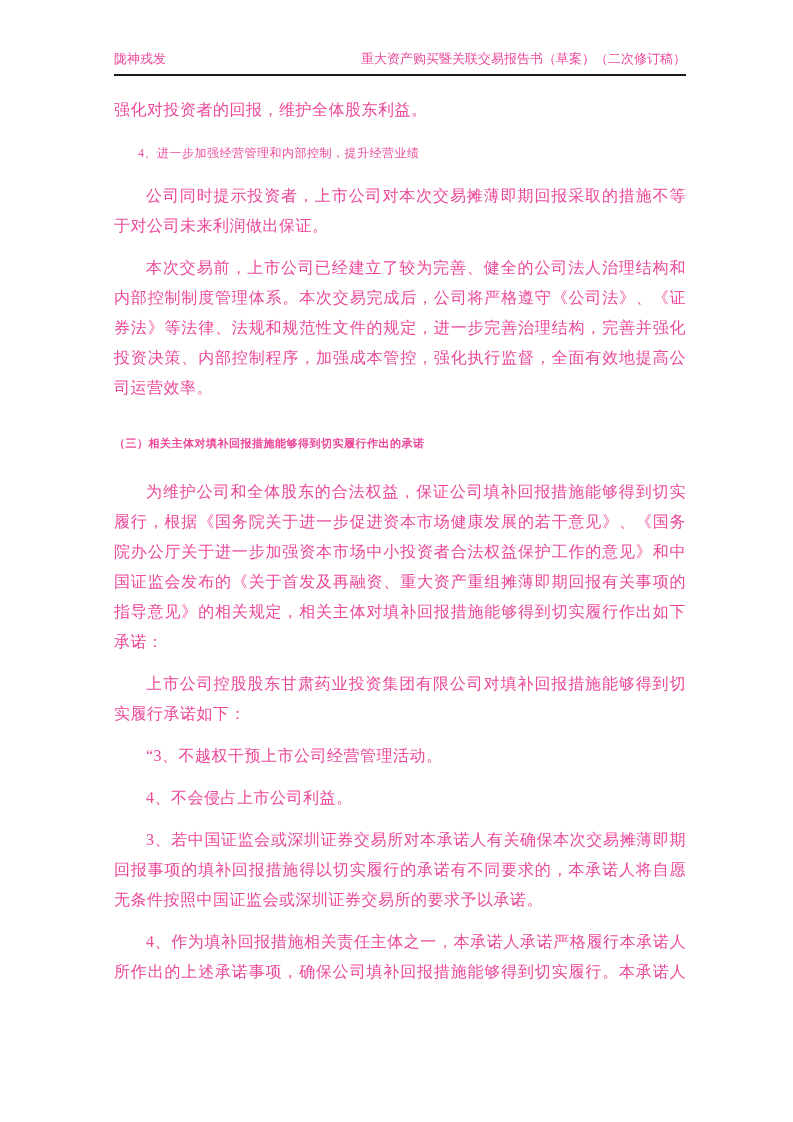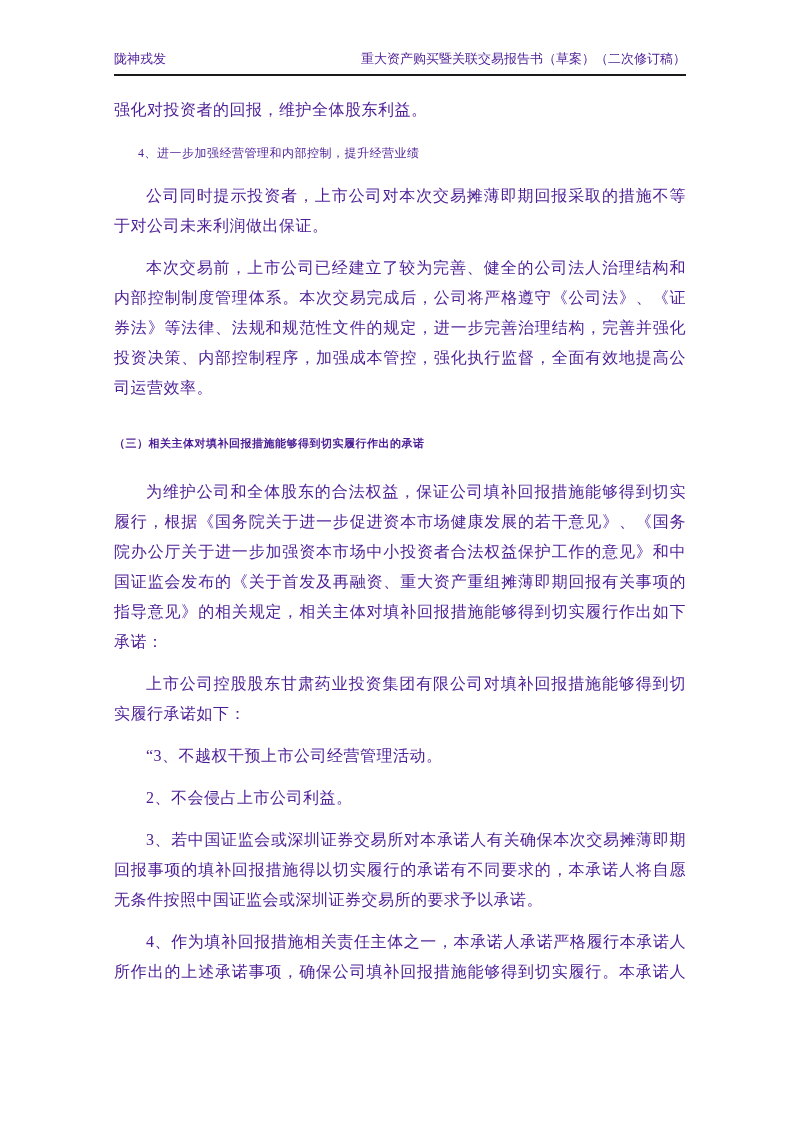--- a/index.html
+++ b/index.html
@@ -5,21 +5,21 @@
   html, body {
     margin: 0;
     padding: 0;
     background: #ffffff;
   }
   .page {
     position: relative;
     width: 793px;
     height: 986px;
     background: #ffffff;
-    color: #4c1d95;
+    color: #ec4899;
     font-family: "Liberation Serif", "DejaVu Serif", serif;
     box-sizing: border-box;
     overflow: hidden;
   }
   .header {
     position: absolute;
     top: 48px;
     left: 114px;
     right: 107px;
     display: flex;
@@ -86,21 +86,21 @@
 
   <div class="content">
     <p class="para noindent">强化对投资者的回报，维护全体股东利益。</p>
     <p class="heading-num">4、进一步加强经营管理和内部控制，提升经营业绩</p>
     <p class="para">公司同时提示投资者，上市公司对本次交易摊薄即期回报采取的措施不等于对公司未来利润做出保证。</p>
     <p class="para">本次交易前，上市公司已经建立了较为完善、健全的公司法人治理结构和内部控制制度管理体系。本次交易完成后，公司将严格遵守《公司法》、《证券法》等法律、法规和规范性文件的规定，进一步完善治理结构，完善并强化投资决策、内部控制程序，加强成本管控，强化执行监督，全面有效地提高公司运营效率。</p>
     <p class="heading-sec">（三）相关主体对填补回报措施能够得到切实履行作出的承诺</p>
     <p class="para">为维护公司和全体股东的合法权益，保证公司填补回报措施能够得到切实履行，根据《国务院关于进一步促进资本市场健康发展的若干意见》、《国务院办公厅关于进一步加强资本市场中小投资者合法权益保护工作的意见》和中国证监会发布的《关于首发及再融资、重大资产重组摊薄即期回报有关事项的指导意见》的相关规定，相关主体对填补回报措施能够得到切实履行作出如下承诺：</p>
     <p class="para">上市公司控股股东甘肃药业投资集团有限公司对填补回报措施能够得到切实履行承诺如下：</p>
     <p class="para">“3、不越权干预上市公司经营管理活动。</p>
-    <p class="para">2、不会侵占上市公司利益。</p>
+    <p class="para">4、不会侵占上市公司利益。</p>
     <p class="para">3、若中国证监会或深圳证券交易所对本承诺人有关确保本次交易摊薄即期回报事项的填补回报措施得以切实履行的承诺有不同要求的，本承诺人将自愿无条件按照中国证监会或深圳证券交易所的要求予以承诺。</p>
     <p class="para">4、作为填补回报措施相关责任主体之一，本承诺人承诺严格履行本承诺人所作出的上述承诺事项，确保公司填补回报措施能够得到切实履行。本承诺人若违反上述承诺或拒不履行上述承诺，本承诺人同意中国证监会和深圳证券交</p>
   </div>
 
   <div class="footer">
     <span>308 / 371</span>
   </div>
 
 </div>
 

